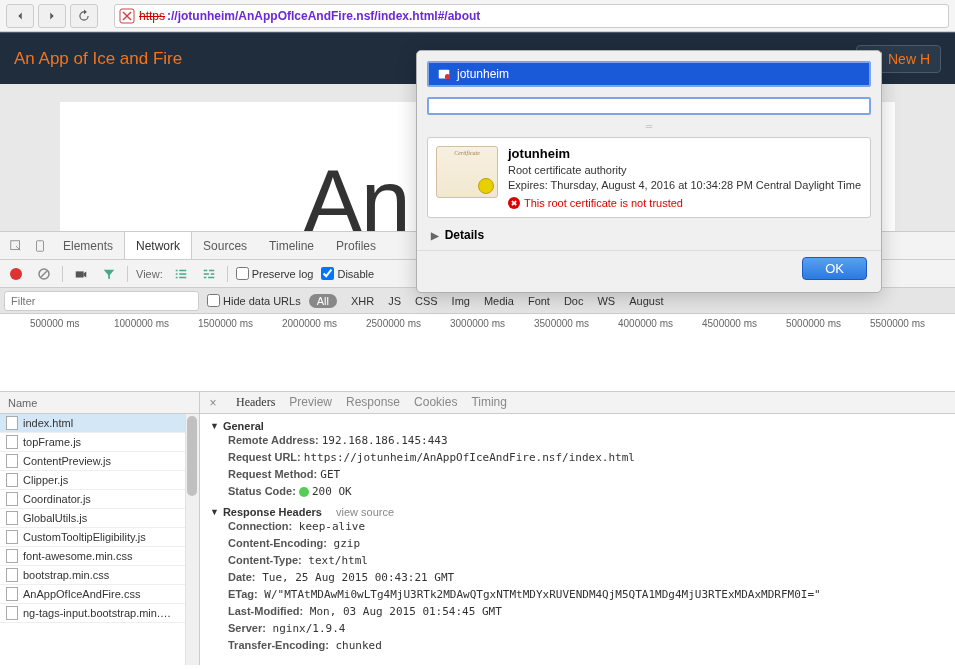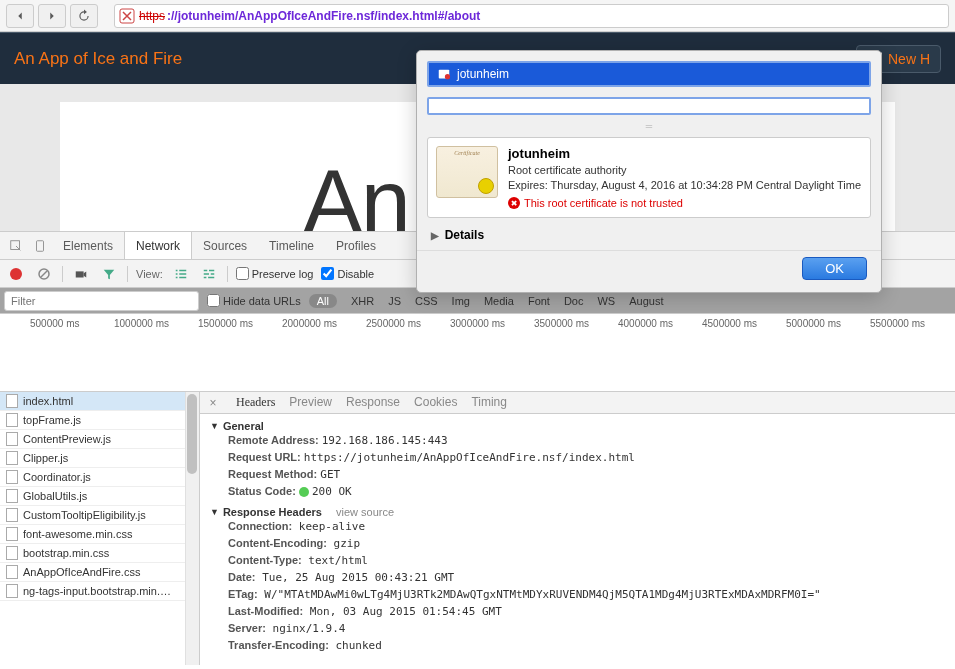--- a/index.html
+++ b/index.html
@@ -27,21 +27,21 @@
 .dt-tab-icon { width: 24px; display: flex; justify-content: center; }
 .dt-tab { padding: 0 11px; height: 27px; display: flex; align-items: center; color: #5a5a5a; cursor: pointer; font-size: 12px; }
 .dt-tab.active { background: #fff; border: 1px solid #ccc; border-bottom: none; border-top: none; color: #333; }
 
 .dt-toolbar { height: 28px; background: #f3f3f3; border-bottom: 1px solid #ccc; display: flex; align-items: center; padding: 0 6px; gap: 8px; }
 .dt-tool { width: 20px; height: 20px; display: flex; align-items: center; justify-content: center; }
 .dt-sep { width: 1px; height: 16px; background: #ccc; }
 .dt-label { color: #666; font-size: 11px; }
 .dt-check { display: flex; align-items: center; gap: 3px; font-size: 11px; color: #333; }
 
-.dt-filter-row { height: 26px; background: #a3a3a3; border-bottom: 1px solid #ccc; display: flex; align-items: center; padding: 0 4px; gap: 8px; }
+.dt-filter-row { height: 26px; background: #e5e5e5; border-bottom: 1px solid #ccc; display: flex; align-items: center; padding: 0 4px; gap: 8px; }
 .dt-filter-input { width: 195px; height: 20px; border: 1px solid #ccc; border-radius: 3px; padding: 0 6px; font-size: 11px; color: #999; background: #fff; }
 .dt-pill { background: #888; color: #fff; padding: 1px 8px; border-radius: 10px; font-size: 11px; }
 .dt-filter-type { color: #333; font-size: 11px; cursor: pointer; }
 
 .dt-timeline { height: 78px; border-bottom: 1px solid #ccc; position: relative; background: #fff; }
 .dt-timeline-labels { position: absolute; top: 4px; left: 0; right: 0; display: flex; }
 .dt-timeline-labels span { position: absolute; font-size: 10px; color: #666; }
 
 .dt-body { display: flex; height: 273px; }
 .dt-left { width: 200px; border-right: 1px solid #ccc; display: flex; flex-direction: column; }
@@ -228,20 +228,21 @@
         <span style="left: 450px;">3000000 ms</span>
         <span style="left: 534px;">3500000 ms</span>
         <span style="left: 618px;">4000000 ms</span>
         <span style="left: 702px;">4500000 ms</span>
         <span style="left: 786px;">5000000 ms</span>
         <span style="left: 870px;">5500000 ms</span>
       </div>
   </div>
   <div class="dt-body">
     <div class="dt-left">
+      <div class="dt-left-header">Name</div>
       <div class="dt-list" id="file-list">
         <div class="dt-item selected">
             <div class="file-icon"></div>
             <span>index.html</span>
           </div>
           <div class="dt-item">
             <div class="file-icon"></div>
             <span>topFrame.js</span>
           </div>
           <div class="dt-item">

